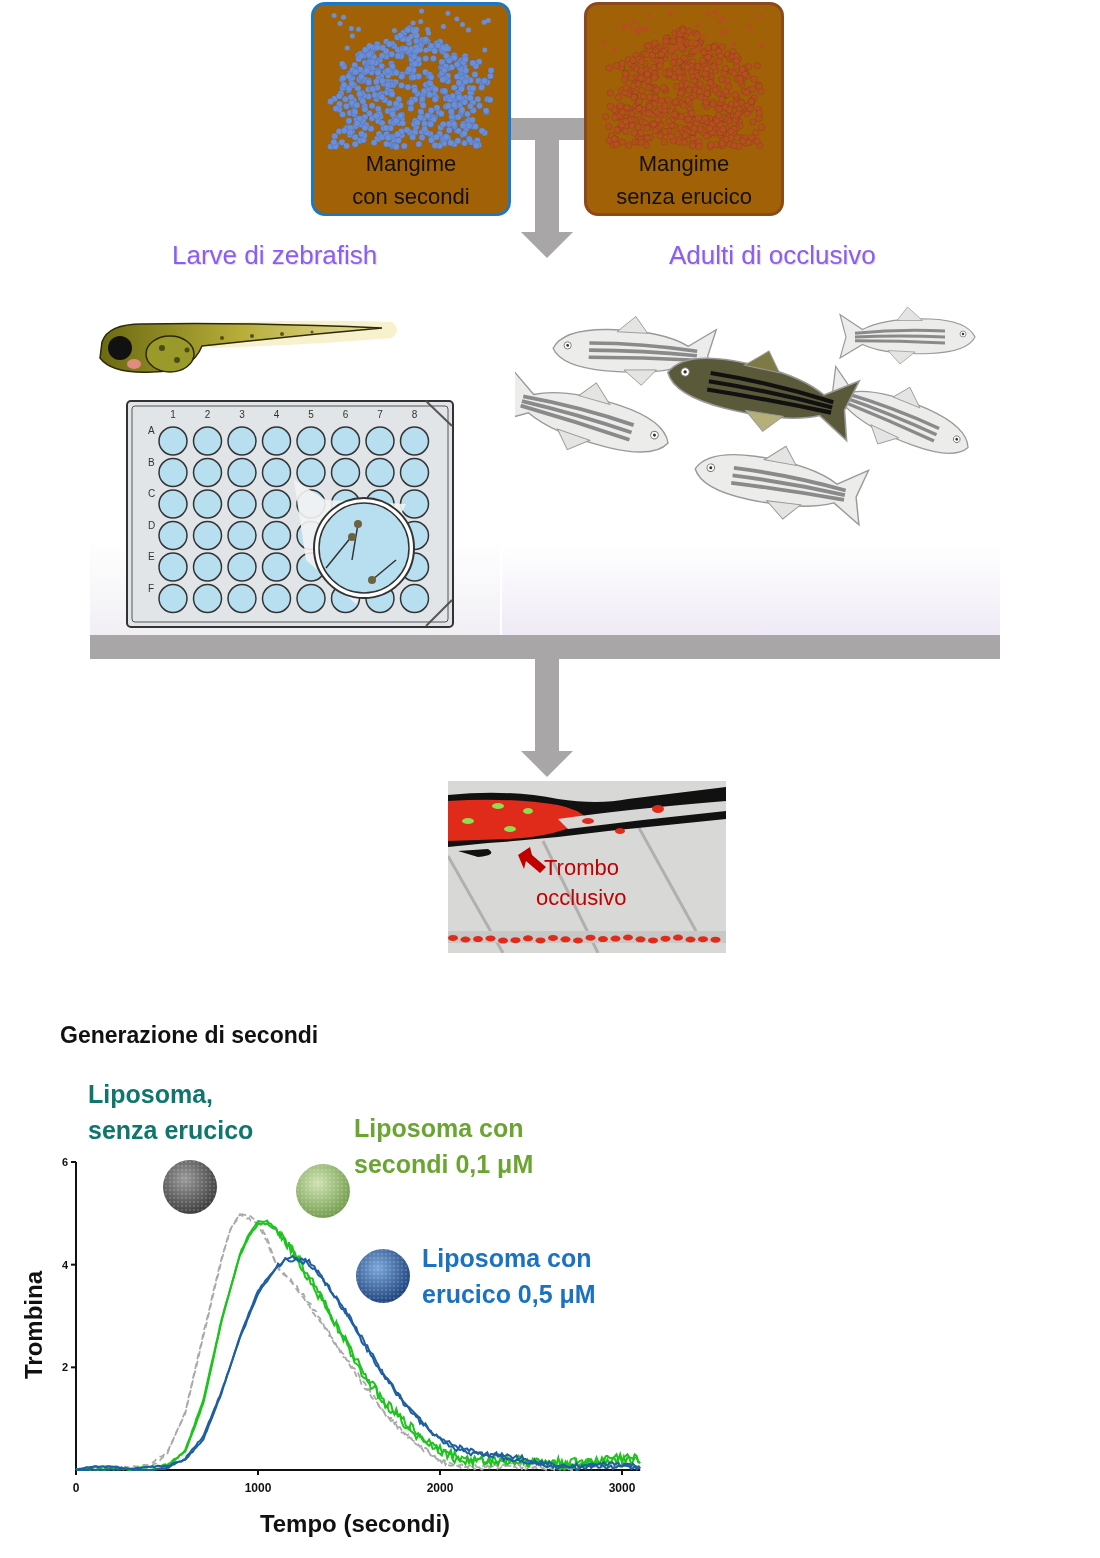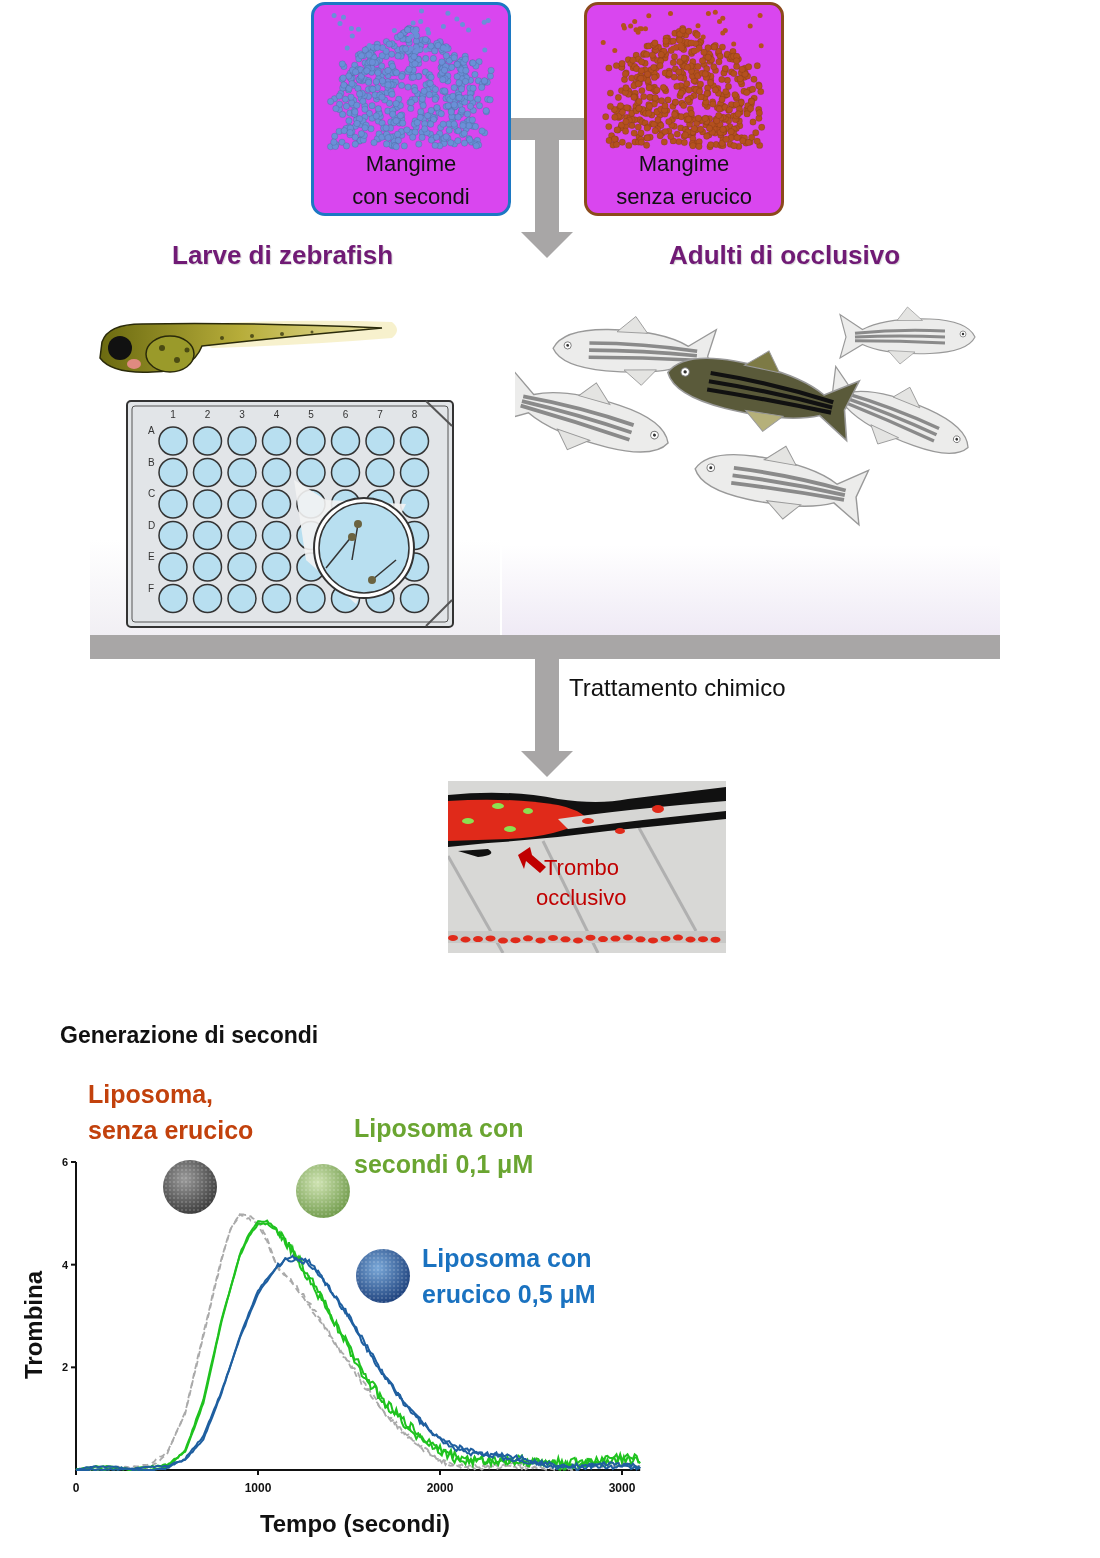--- a/index.html
+++ b/index.html
@@ -1,20 +1,20 @@
 <!DOCTYPE html>
 <html><head>
 <meta charset="utf-8">
 <style>
   html, body { margin:0; padding:0; background:#fff; }
   body { width:1100px; height:1558px; position:relative; overflow:hidden; font-family:"DejaVu Sans", sans-serif; }
   .abs { position:absolute; }
-  .feed-box { position:absolute; border:3px solid; border-radius:14px; background:#d946ef; box-sizing:border-box; }
+  .feed-box { position:absolute; border:3px solid; border-radius:14px; background:#a16207; box-sizing:border-box; }
   .feed-label { position:absolute; left:0; right:0; text-align:center; font-family:"Liberation Sans", sans-serif; font-size:22px; line-height:33px; color:#111; }
-  .group-title { position:absolute; font-family:"Liberation Sans", sans-serif; font-size:26px; color:#701a75; text-shadow:1px 1px 1px rgba(0,0,0,0.15);font-weight:bold; }
+  .group-title { position:absolute; font-family:"Liberation Sans", sans-serif; font-size:26px; color:#8b5cf6; text-shadow:1px 1px 1px rgba(0,0,0,0.15); }
   .bar { position:absolute; background:#a8a6a6; }
   .arrowhead { position:absolute; width:0; height:0; border-left:26px solid transparent; border-right:26px solid transparent; border-top:26px solid #a8a6a6; }
   .caption { position:absolute; font-family:"Liberation Sans", sans-serif; font-size:24px; color:#111; line-height:38px; }
   .chart-title { position:absolute; font-family:"Liberation Sans", sans-serif; font-weight:bold; font-size:23px; color:#111; }
   .legend-text { position:absolute; font-family:"Liberation Sans", sans-serif; font-weight:bold; font-size:25px; line-height:36px; }
   svg text { font-family:"Liberation Sans", sans-serif; }
 </style>
 </head>
 <body>
 
@@ -1316,21 +1316,20 @@
       <circle cx="-64" cy="-4" r="4" fill="#fff" stroke="#777"></circle>
       <circle cx="-64" cy="-4" r="1.6" fill="#333"></circle>
     </g>
   </svg>
 
 <div class="bar" style="left:90px;top:635px;width:910px;height:24px;"></div>
 <div class="bar" style="left:535px;top:659px;width:24px;height:92px;"></div>
 <div class="arrowhead" style="left:521px;top:751px;"></div>
 
 <div class="caption" style="left:569px;top:669px;">
-  <div>Trattamento chimico</div>
 </div>
 
 <svg class="abs" width="278" height="172" style="left:448px;top:781px;" viewBox="0 0 278 172" id="thrombus-svg">
   <rect width="278" height="172" fill="#d8d8d6"></rect>
   <g stroke="#b0b0b0" stroke-width="3" fill="none">
     <line x1="0" y1="75" x2="55" y2="172"></line>
     <line x1="95" y1="60" x2="150" y2="172"></line>
     <line x1="190" y1="45" x2="248" y2="150"></line>
   </g>
   <path d="M0 14 Q60 8 110 18 Q150 24 180 18 L278 6 L278 38 Q220 44 160 50 Q100 58 40 62 L0 66 Z" fill="#111"></path>
@@ -1373,21 +1372,21 @@
       <ellipse cx="255.0" cy="158.2" rx="5" ry="3"></ellipse>
       <ellipse cx="267.5" cy="158.7" rx="5" ry="3"></ellipse>
     </g>
   <polygon points="70,74 82,66 84,74 98,86 92,92 78,80 76,88" fill="#c00000"></polygon>
   <text x="96" y="94" font-size="22" fill="#c00000">Trombo</text>
   <text x="88" y="124" font-size="22" fill="#c00000">occlusivo</text>
 </svg>
 
 <div class="chart-title" style="left:60px;top:1022px;">Generazione di secondi</div>
 
-<div class="legend-text" style="left:88px;top:1076px;color:#c2410c;">
+<div class="legend-text" style="left:88px;top:1076px;color:#0f766e;">
   <div>Liposoma,</div>
   <div>senza erucico</div>
 </div>
 <div class="legend-text" style="left:354px;top:1110px;color:#6aa531;">
   <div>Liposoma con</div>
   <div>secondi 0,1 μM</div>
 </div>
 <div class="legend-text" style="left:422px;top:1240px;color:#1a72c0;">
   <div>Liposoma con</div>
   <div>erucico 0,5 μM</div>

